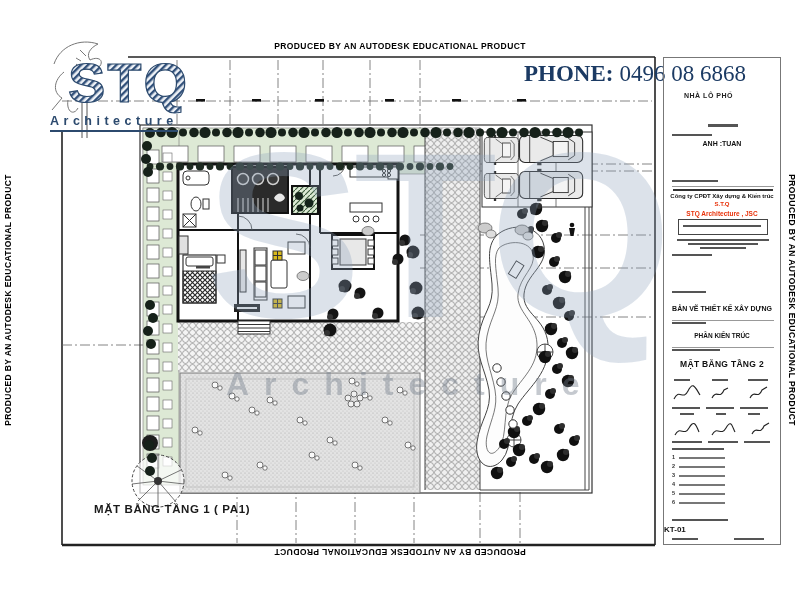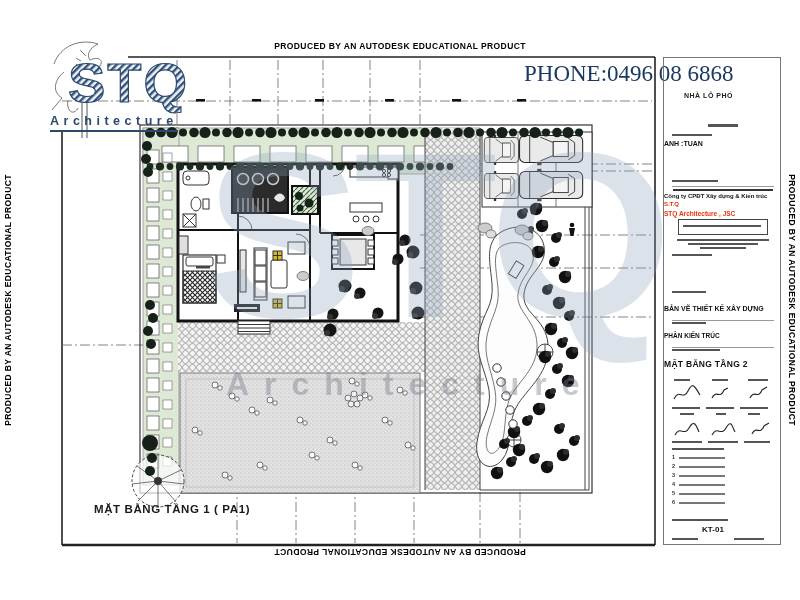--- a/index.html
+++ b/index.html
@@ -16,42 +16,42 @@
   #produced-left{left:3px;top:50%;writing-mode:vertical-rl;transform:translateY(-50%) rotate(180deg);}
   #produced-right{right:3px;top:50%;writing-mode:vertical-rl;transform:translateY(-50%);}
   #logo{left:40px;top:38px;width:170px;height:102px;}
   #logo-word{
     position:absolute;left:10px;top:76px;font-size:12.5px;font-weight:bold;color:#2c4a6e;
     letter-spacing:4.5px;border-bottom:2px solid #2c4a6e;padding-bottom:2px;white-space:nowrap;
   }
   #phone{
     left:524px;top:61px;font-family:"Liberation Serif",serif;font-size:23px;color:#1b3a63;white-space:nowrap;
   }
-  #phone b{font-weight:normal;}
+  #phone b{font-weight:bold;margin-right:6px;}
   #project-type{
     left:684px;top:92px;font-size:7px;font-weight:bold;letter-spacing:.5px;color:#222;
   }
   #plan-caption{
     left:94px;top:503px;font-size:11.5px;font-weight:600;letter-spacing:.6px;color:#1a1a1a;
   }
   #wm-letters{
     left:205px;top:118px;font-size:235px;line-height:1;font-weight:800;color:#8ea3bd;
     opacity:.30;letter-spacing:-8px;pointer-events:none;
   }
   #wm-word{
     left:226px;top:366px;font-size:32px;font-weight:bold;color:#6f7a88;opacity:.40;
     letter-spacing:15px;pointer-events:none;white-space:nowrap;
   }
   
   #title-block{
     left:663px;top:57px;width:118px;height:488px;border:1px solid #777;box-sizing:border-box;background:transparent;
   }
   .bar{position:absolute;height:2.5px;background:#555;}
   .rule{position:absolute;height:1px;background:#999;width:102px;left:8px;}
-  .tb-text{position:absolute;width:100%;text-align:left;font-weight:bold;color:#111;white-space:nowrap;}
+  .tb-text{position:absolute;width:100%;text-align:center;font-weight:bold;color:#111;white-space:nowrap;}
   .tb-red{color:#e8320a;}
   .note-row{position:absolute;left:8px;font-size:5.5px;color:#333;font-weight:bold;}
   .note-row .nbar{display:inline-block;width:46px;height:2px;background:#777;margin-left:4px;vertical-align:middle;}
   .siggroup{position:absolute;left:6px;}
 </style>
 </head>
 <body>
 
 <svg id="plan-svg" class="abs" style="left:0;top:0;" width="800" height="600" viewBox="0 0 800 600">
   <defs>
@@ -658,16 +658,16 @@
   <div class="bar" style="left:8px;top:390px;width:52px;height:2px;"></div>
 
   <div class="note-row" style="top:396px;"><span>1</span><span class="nbar"></span></div>
   <div class="note-row" style="top:405px;"><span>2</span><span class="nbar"></span></div>
   <div class="note-row" style="top:414px;"><span>3</span><span class="nbar"></span></div>
   <div class="note-row" style="top:423px;"><span>4</span><span class="nbar"></span></div>
   <div class="note-row" style="top:432px;"><span>5</span><span class="nbar"></span></div>
   <div class="note-row" style="top:441px;"><span>6</span><span class="nbar"></span></div>
 
   <div class="bar" style="left:8px;top:461px;width:56px;height:2px;"></div>
-  <div class="tb-text" style="top:467px;font-size:8px;text-align:center;padding-right:18px;box-sizing:border-box;">KT-01</div>
+  <div class="tb-text" style="top:467px;font-size:8px;text-align:left;padding-right:18px;box-sizing:border-box;">KT-01</div>
   <div class="bar" style="left:8px;top:480px;width:26px;height:2px;"></div>
   <div class="bar" style="left:70px;top:480px;width:30px;height:2px;"></div>
 </div>
 
 </body></html>

